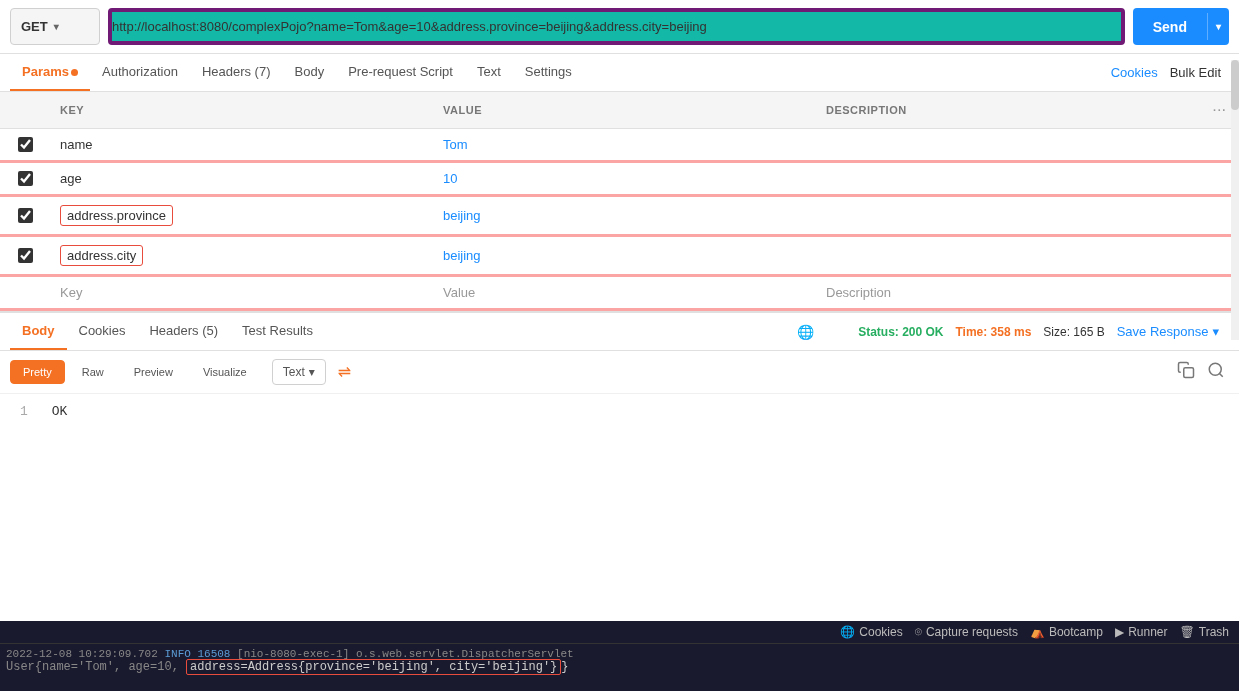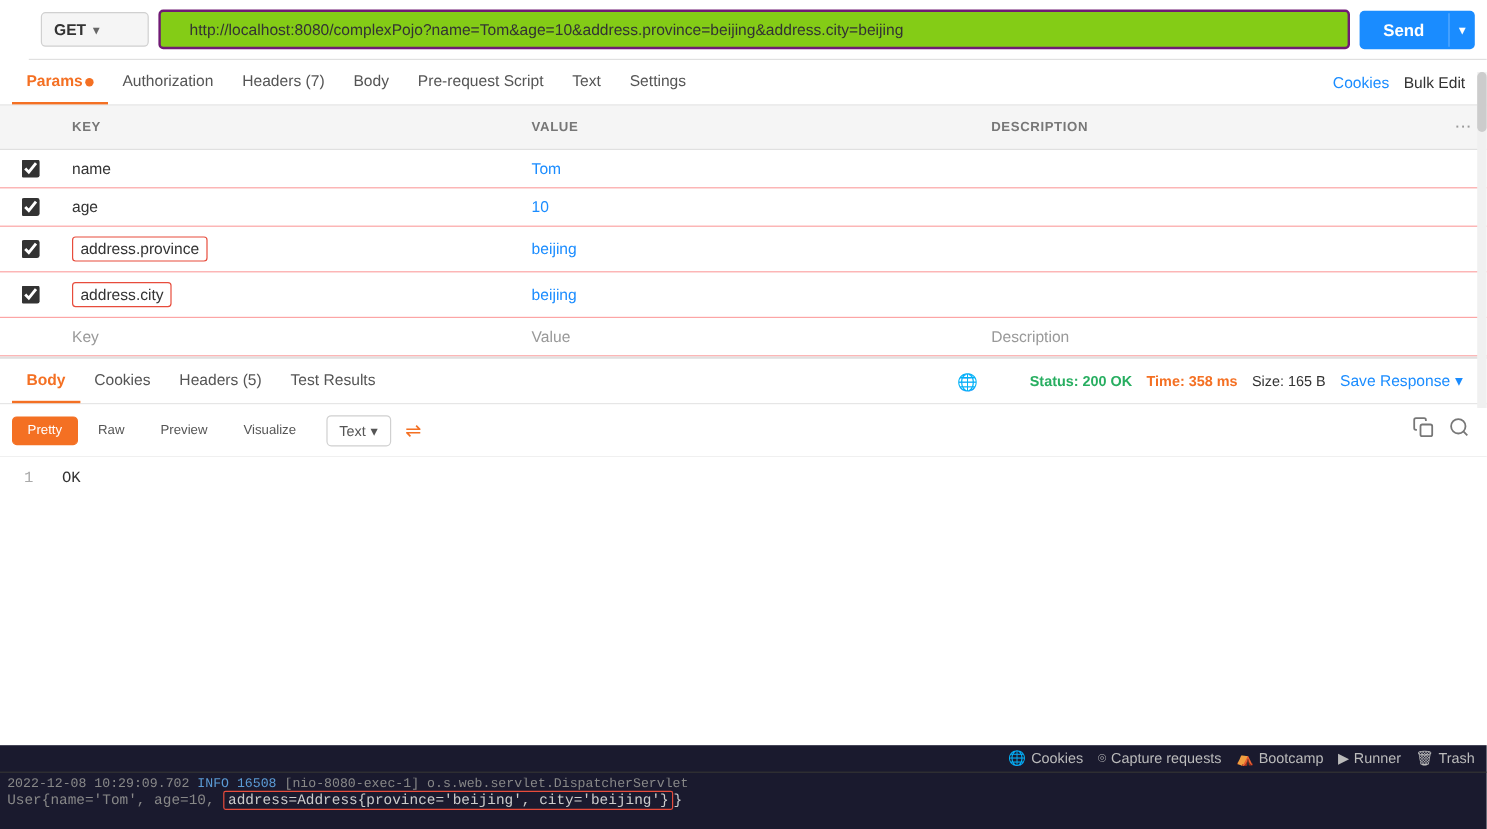--- a/index.html
+++ b/index.html
@@ -9,51 +9,49 @@
       background: #fff;
       color: #333;
       width: 1239px;
       height: 691px;
       overflow: hidden;
     }
 
     
     .url-bar {
       display: flex;
-      align-items: center;
       padding: 8px 10px;
       background: #fff;
       border-bottom: 1px solid #e0e0e0;
       gap: 8px;
-      margin-left: 24px;
     }
     .method-select {
       display: flex;
       align-items: center;
       background: #f5f5f5;
       border: 1px solid #d0d0d0;
       border-radius: 4px;
       padding: 6px 10px;
       font-size: 13px;
       font-weight: 600;
       cursor: pointer;
       gap: 6px;
       min-width: 90px;
     }
     .method-text { color: #333; }
     .chevron-down { font-size: 10px; color: #666; }
     .url-input {
       flex: 1;
-      border: 2px solid #701a75;
+      border: 4px solid #701a75;
       border-radius: 4px;
-      padding: 7px 24px;
+      padding: 7px 0;
       font-size: 13px;
       color: #333;
       outline: none;
-      background: #84cc16;
+      background: #14b8a6;
     }
     .send-btn {
       display: flex;
       align-items: center;
       gap: 0;
       background: #1a8cff;
       color: #fff;
       border: none;
       border-radius: 4px;
       cursor: pointer;
@@ -131,21 +129,21 @@
       padding: 6px 10px;
       font-size: 11px;
       font-weight: 600;
       color: #777;
       letter-spacing: 0.5px;
       text-transform: uppercase;
     }
     .params-row {
       display: grid;
       grid-template-columns: 50px 1fr 1fr 1fr 40px;
-      border-bottom: 1px solid #fca5a5;
+      border-bottom: 3px solid #fca5a5;
       align-items: center;
     }
     .params-cell {
       padding: 8px 10px;
       font-size: 13px;
     }
     .params-cell.value-cell { color: #1a8cff; }
     .params-cell.desc-cell { color: #999; }
     .checkbox-cell {
       display: flex;

